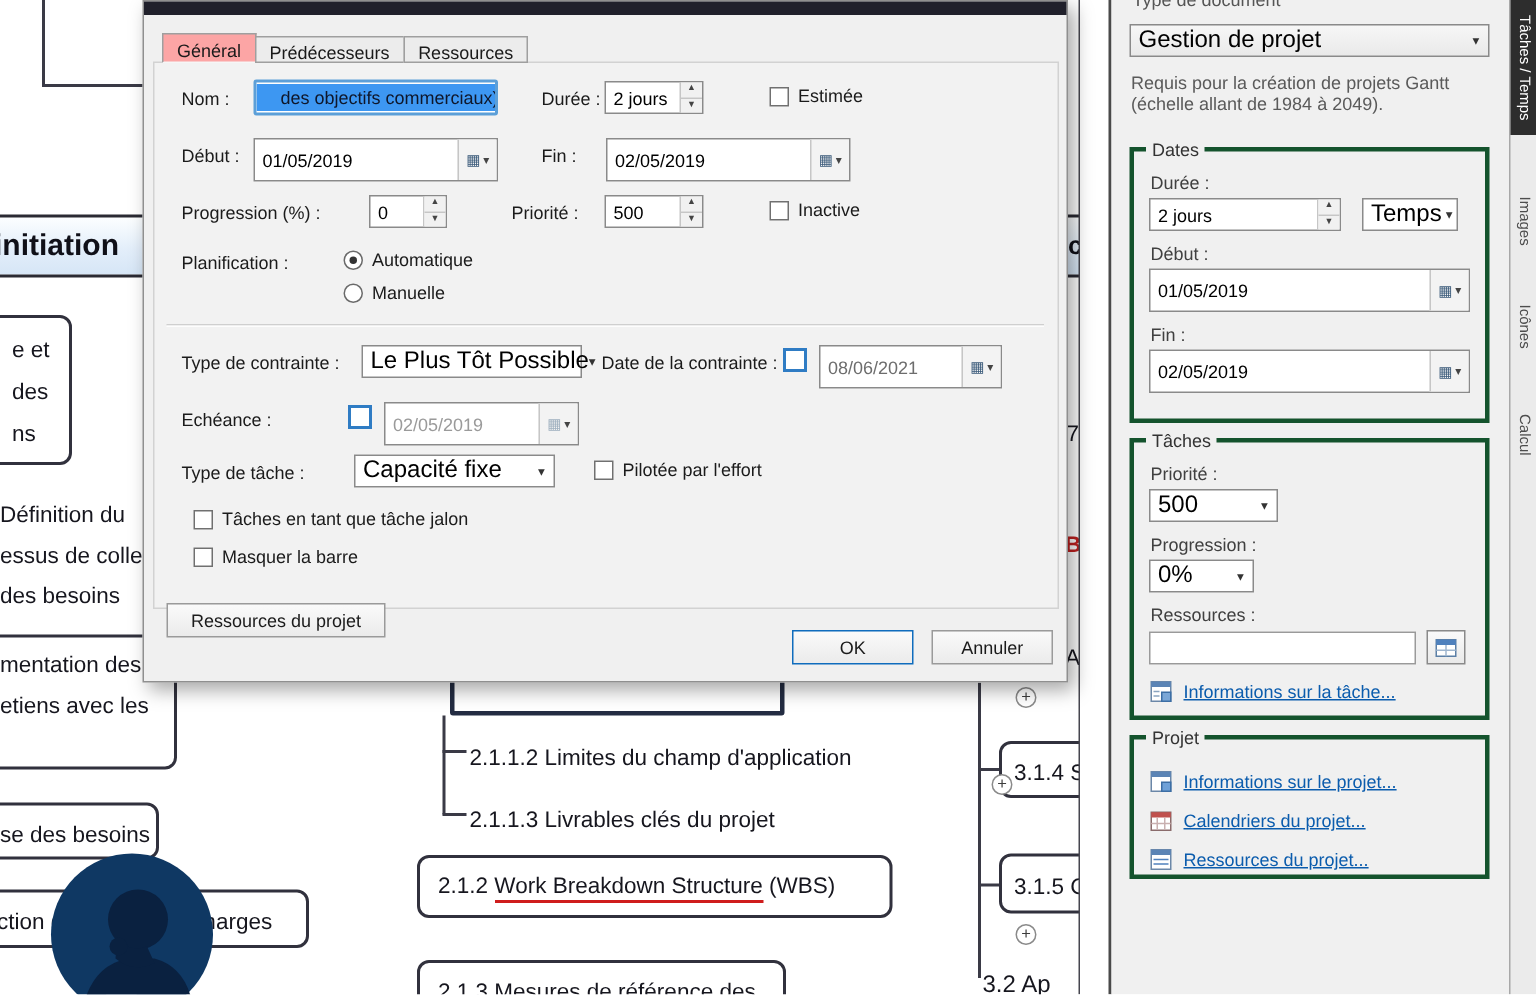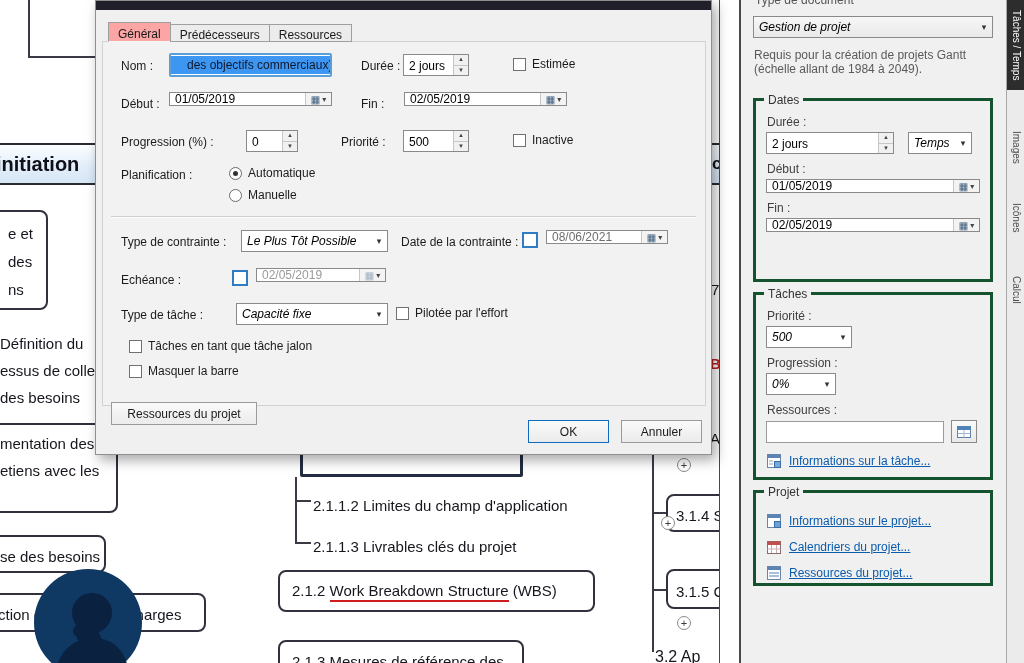--- a/index.html
+++ b/index.html
@@ -40,30 +40,30 @@
           border:1px solid #d2d2d2; }
   .lbl { position:absolute; font-size:12px; color:#1b1b1b; line-height:15px; white-space:nowrap; }
 
   .field, .spin, .datef, .combo { background:#fff; border:1px solid #8a8a8a; display:flex; align-items:stretch; }
   .abs { position:absolute; }
   .spin { height:22px; }
   .spin .val { flex:1; font-size:12px; padding:4px 0 0 5px; white-space:nowrap; }
   .spin .btns { width:15px; display:flex; flex-direction:column; border-left:1px solid #c6c6c6; }
   .spin .btns span { flex:1; font-size:6px; line-height:9px; text-align:center; color:#444; background:#f1f1f1; }
   .spin .btns span + span { border-top:1px solid #c6c6c6; }
-  .datef { height:14px; align-items:center; }
+  .datef { height:29px; align-items:center; }
   .datef .val { flex:1; font-size:12px; padding-left:5px; white-space:nowrap; }
   .datef .calbtn { width:26px; height:100%; display:flex; align-items:center; justify-content:center;
                    gap:2px; background:#f3f3f3; border-left:1px solid #c6c6c6; }
   .calbtn .ci { font-size:10px; color:#3a5a7a; }
   .calbtn .cc { font-size:8px; color:#444; }
   .gray .val { color:#9a9a9a; }
   .gray .calbtn .ci { color:#9fb0bf; }
   .combo { height:22px; align-items:center; }
-  .combo .val { flex:1; font-size:12px; padding-left:5px; white-space:nowrap;font-style:italic; }
+  .combo .val { flex:1; font-size:16px; padding-left:5px; white-space:nowrap; }
   .combo .cc { width:16px; text-align:center; font-size:9px; color:#333; }
 
   #nom-field { position:absolute; left:73px; top:52px; width:163px; height:24px; background:#fff;
                border:2px solid #5c9fd8; border-radius:2px; display:flex; align-items:center; overflow:hidden; }
   #nom-field .sel { background:#3d97f2; color:#0f172a; font-size:12px; padding:2px 16px; white-space:nowrap; }
 
   .check, .radio { position:absolute; display:flex; align-items:center; gap:6px; font-size:12px; color:#1b1b1b; }
   .cbox { width:13px; height:13px; background:#fff; border:1px solid #707070; flex:0 0 auto; }
   .cbox.blue { width:16px; height:16px; border:2px solid #2f7cc4; }
   .rdot { width:13px; height:13px; border:1px solid #6a6a6a; border-radius:50%; background:#fff; position:relative; flex:0 0 auto; }
@@ -281,21 +281,21 @@
     <span class="cbox blue" style="position:absolute;left:136px;top:269px"></span>
     <div class="datef abs gray" style="left:160px;top:267px;width:130px">
       <span class="val">02/05/2019</span>
       <span class="calbtn">
           <span class="ci">▦</span>
           <span class="cc">▾</span>
         </span>
     </div>
 
     <div class="lbl" style="left:25px;top:307px">Type de tâche :</div>
-    <div class="combo abs" style="left:140px;top:302px;width:152px">
+    <div class="combo abs" style="left:140px;top:302px;width:134px">
       <span class="val">Capacité fixe</span>
       <span class="cc">▾</span>
     </div>
     <label class="check" style="left:300px;top:305px">
       <span class="cbox"></span>
       <span>Pilotée par l'effort</span>
     </label>
 
     <label class="check" style="left:33px;top:338px">
       <span class="cbox"></span>

